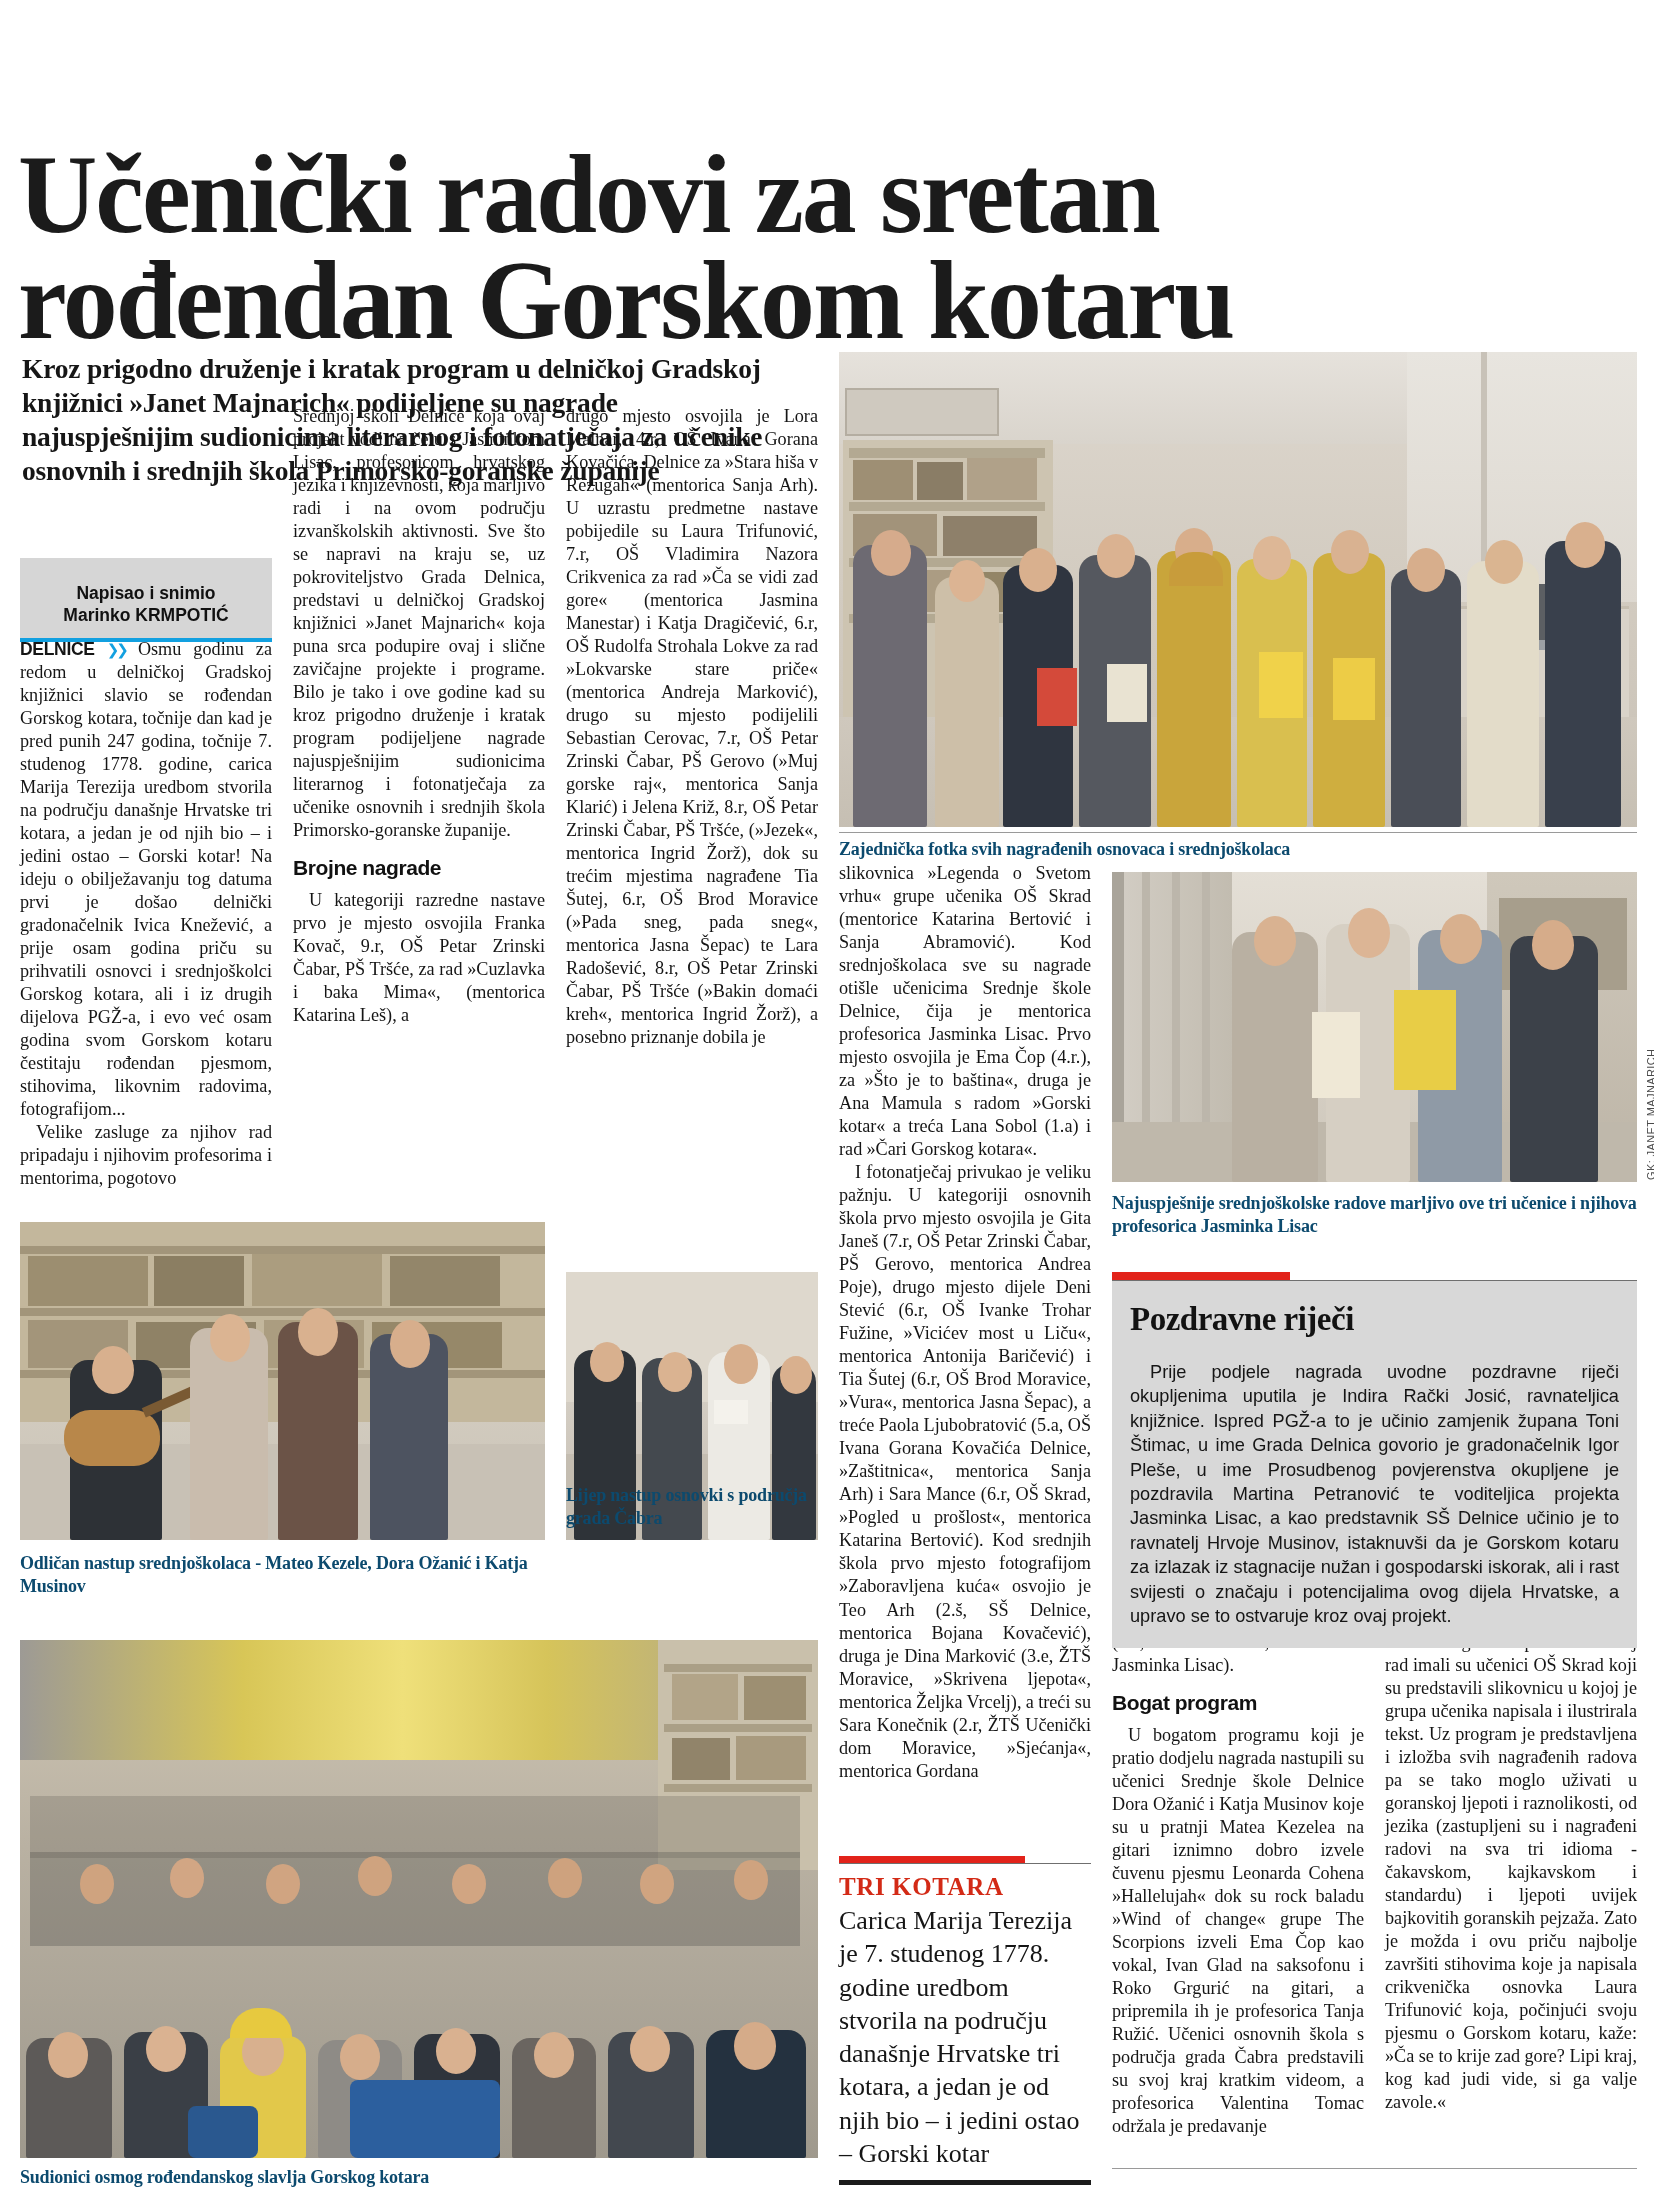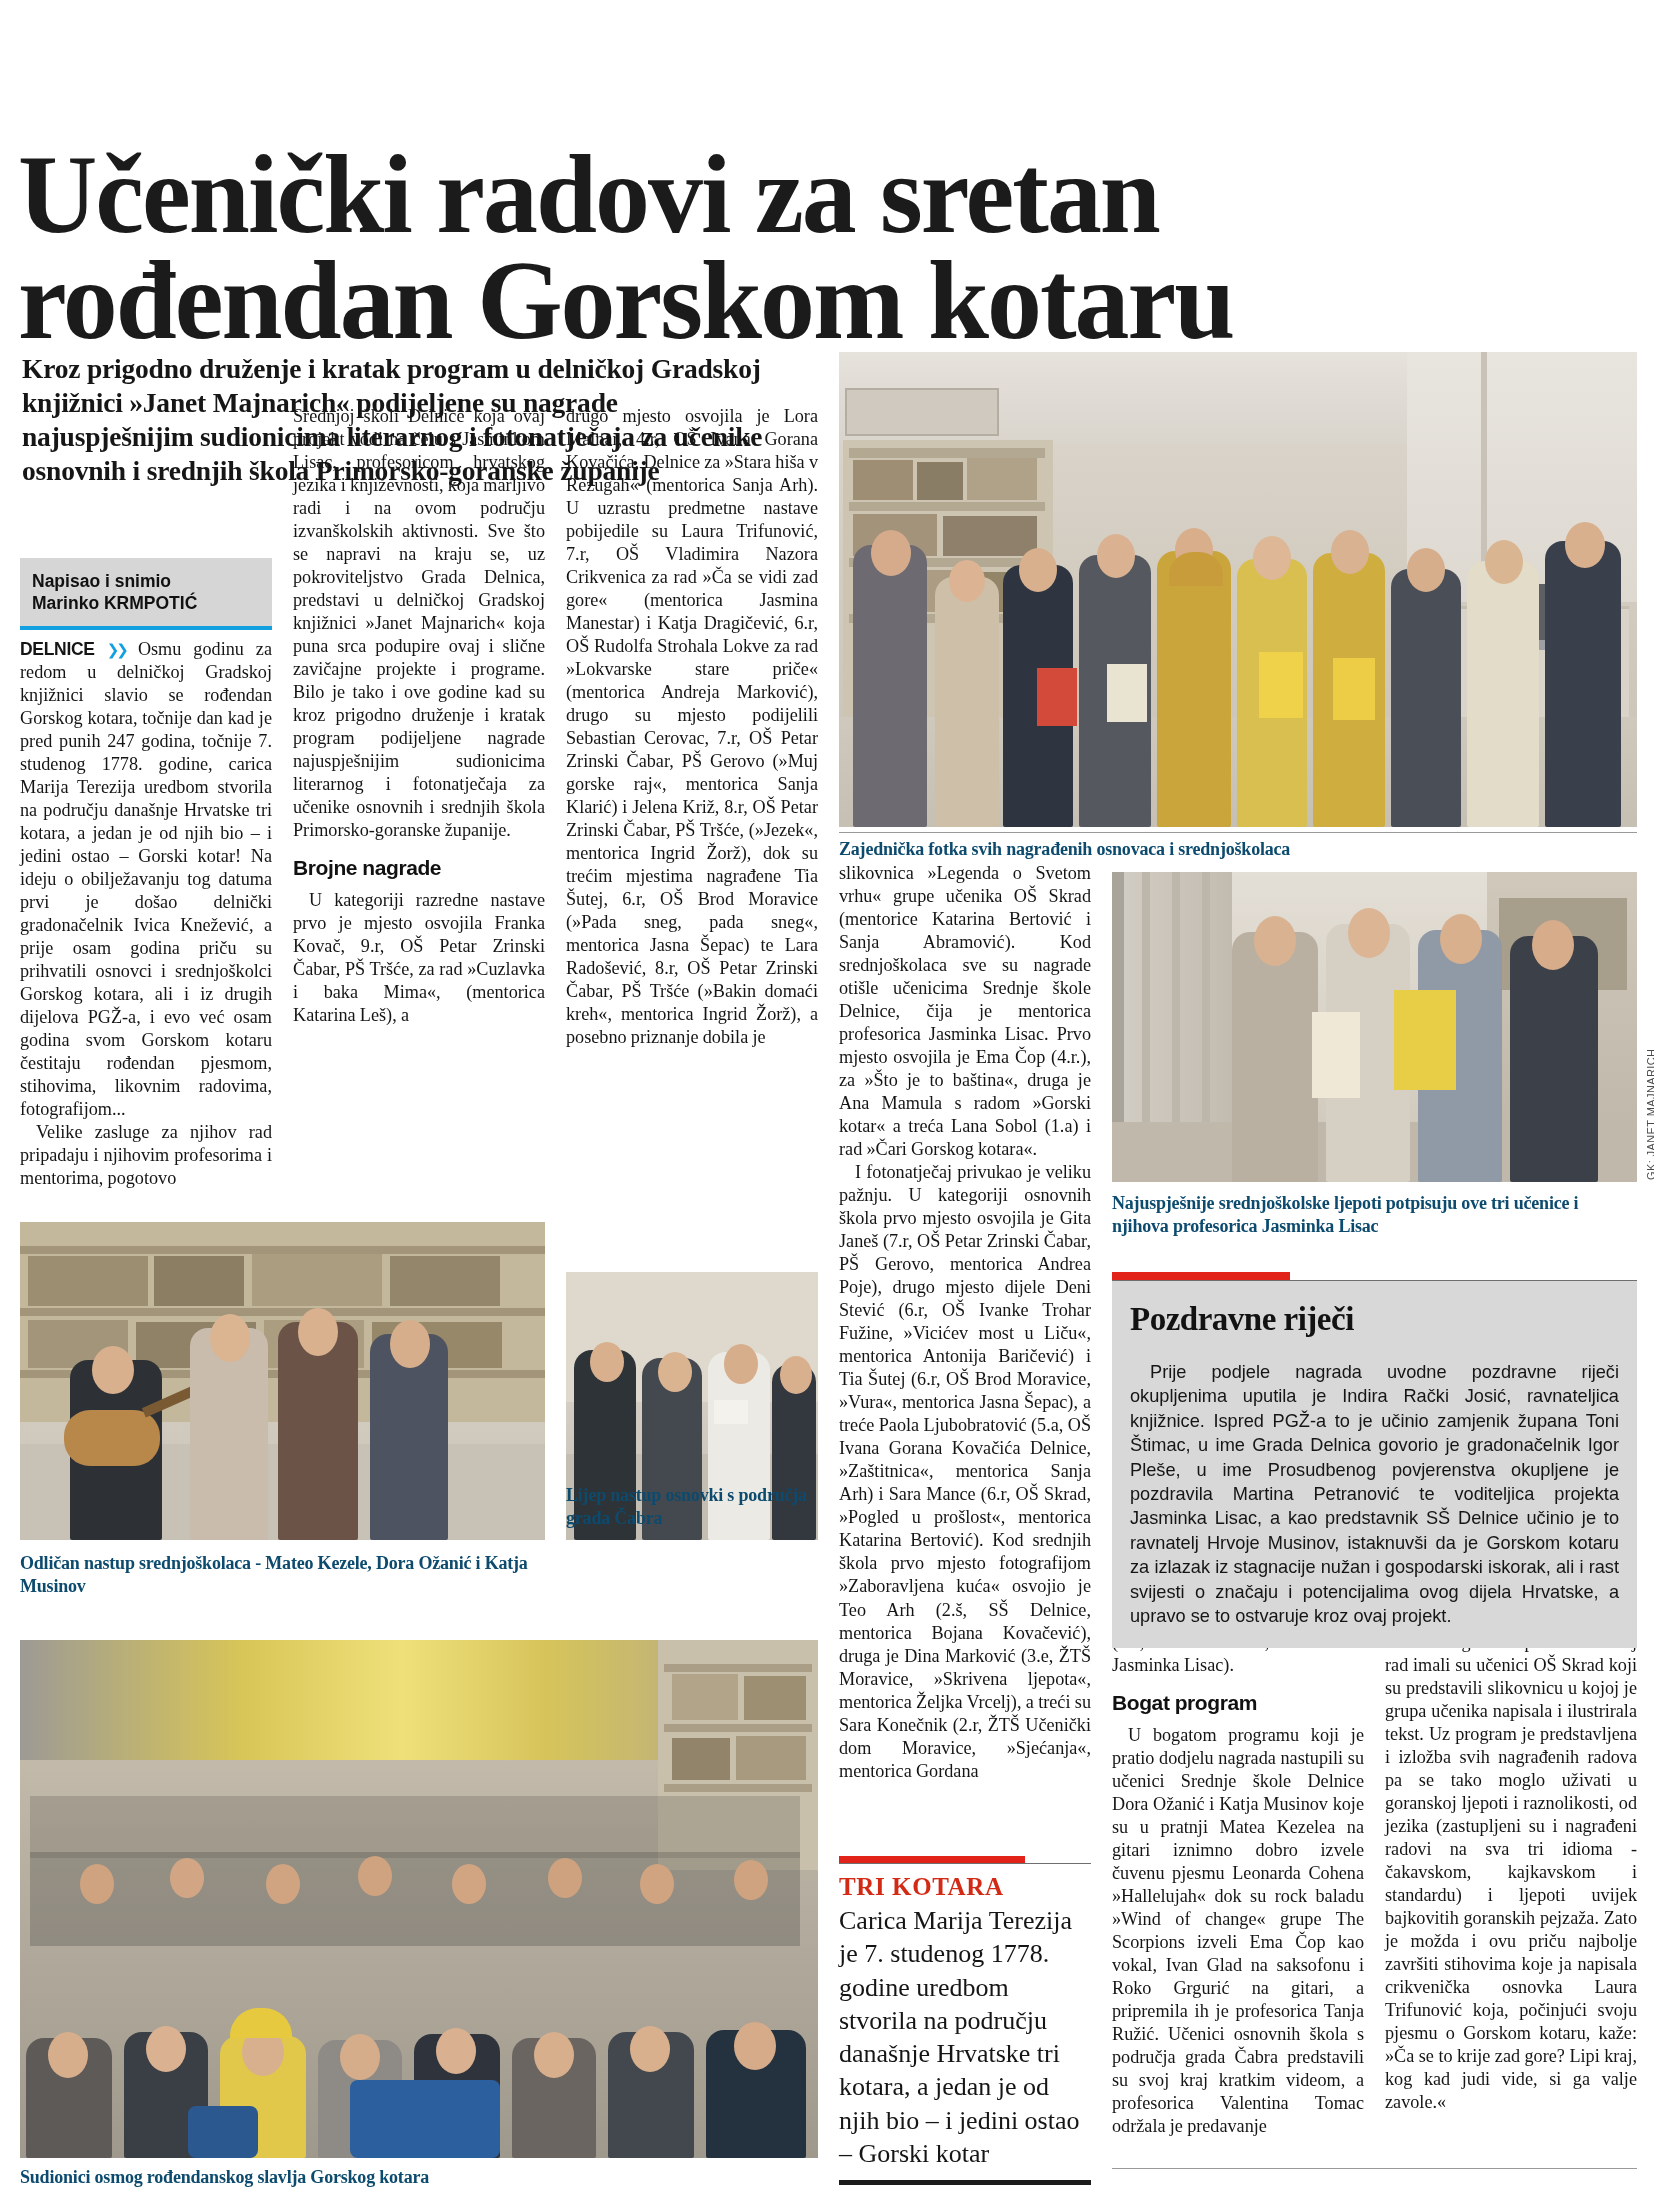--- a/index.html
+++ b/index.html
@@ -83,28 +83,29 @@
     letter-spacing: -0.2px;
   }
 
   
   .byline {
     position: absolute;
     left: 20px;
     top: 558px;
     width: 252px;
     background: #d6d6d6;
-    padding: 12px 12px 11px 12px;
+    padding: 24px 12px 11px 12px;
     box-sizing: border-box;
     border-bottom: 4px solid #12a0e0;
     font-family: "Liberation Sans", sans-serif;
     font-weight: bold;
     font-size: 17.5px;
     line-height: 1.28;
     color: #111;
+    text-align: center;
   }
 
   
   .col {
     position: absolute;
     font-family: "Liberation Serif", serif;
     font-size: 18.2px;
     line-height: 1.265;
     text-align: justify;
     color: #151515;
@@ -332,21 +333,21 @@
     <div class="head" style="left:142px; top:44px; width:42px; height:50px; background:#d9b291;"></div>
     <div class="fig" style="left:214px; width:84px; height:258px; background:#d6cfc3;"></div>
     <div class="head" style="left:236px; top:36px; width:42px; height:50px; background:#dcb595;"></div>
     <div class="fig" style="left:306px; width:84px; height:252px; background:#8f9aa6;"></div>
     <div class="head" style="left:328px; top:42px; width:42px; height:50px; background:#d8b08e;"></div>
     <div class="fig" style="left:398px; width:88px; height:246px; background:#3c4149;"></div>
     <div class="head" style="left:420px; top:48px; width:42px; height:50px; background:#d6ac8a;"></div>
     <div style="position:absolute;left:282px;top:118px;width:62px;height:100px;background:#e8cd46;"></div>
     <div style="position:absolute;left:200px;top:140px;width:48px;height:86px;background:#efe8d6;"></div>
   </div>
-  <div class="caption" style="left:1112px; top:1192px; width:525px;">Najuspješnije srednjoškolske ljepoti potpisuju ove tri učenice i njihova profesorica Jasminka Lisac</div>
+  <div class="caption" style="left:1112px; top:1192px; width:525px;">Najuspješnije srednjoškolske radove marljivo ove tri učenice i njihova profesorica Jasminka Lisac</div>
   <div class="credit" style="left:1645px; top:1180px;">GK: JANET MAJNARICH</div>
 
   <div class="photo" style="left:20px; top:1222px; width:525px; height:318px;">
     <div class="ph-bg" style="background:linear-gradient(180deg,#ded8cd,#c9c2b5);"></div>
     <div style="position:absolute;left:0;top:0;width:100%;height:200px;background:#c3b79c;"></div>
     <div style="position:absolute;left:0;top:24px;width:100%;height:8px;background:#a2957a;"></div>
     <div style="position:absolute;left:0;top:86px;width:100%;height:8px;background:#a2957a;"></div>
     <div style="position:absolute;left:0;top:148px;width:100%;height:8px;background:#a2957a;"></div>
     <div style="position:absolute;left:8px;top:34px;width:120px;height:50px;background:#9c8e70;"></div>
     <div style="position:absolute;left:134px;top:34px;width:90px;height:50px;background:#8b7e62;"></div>

